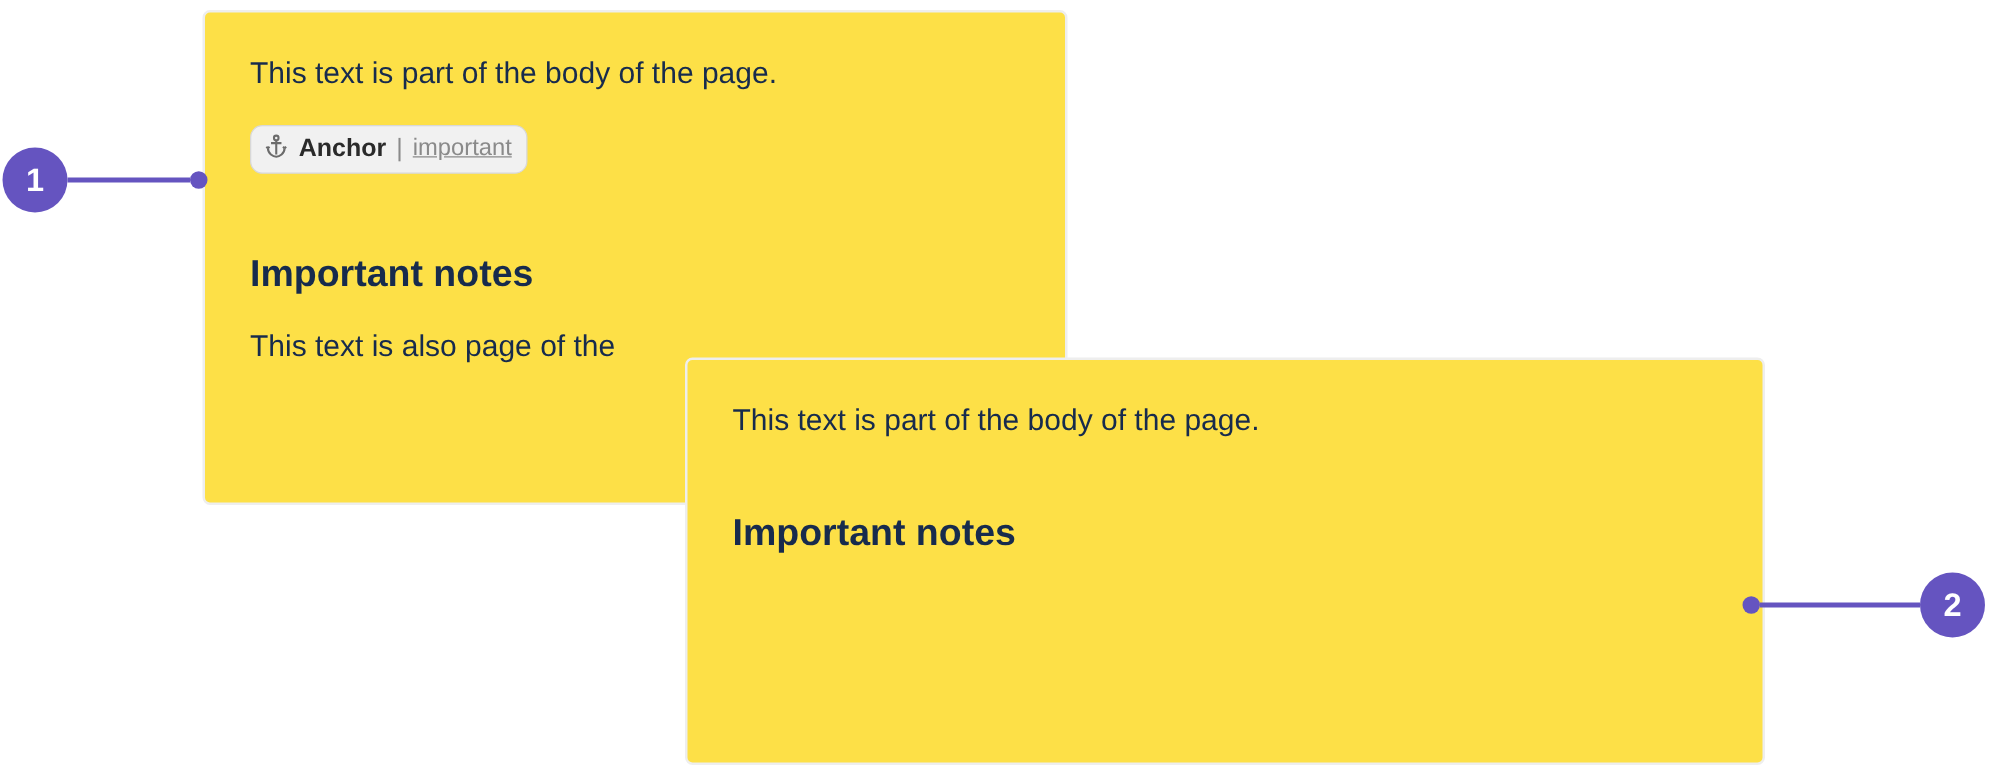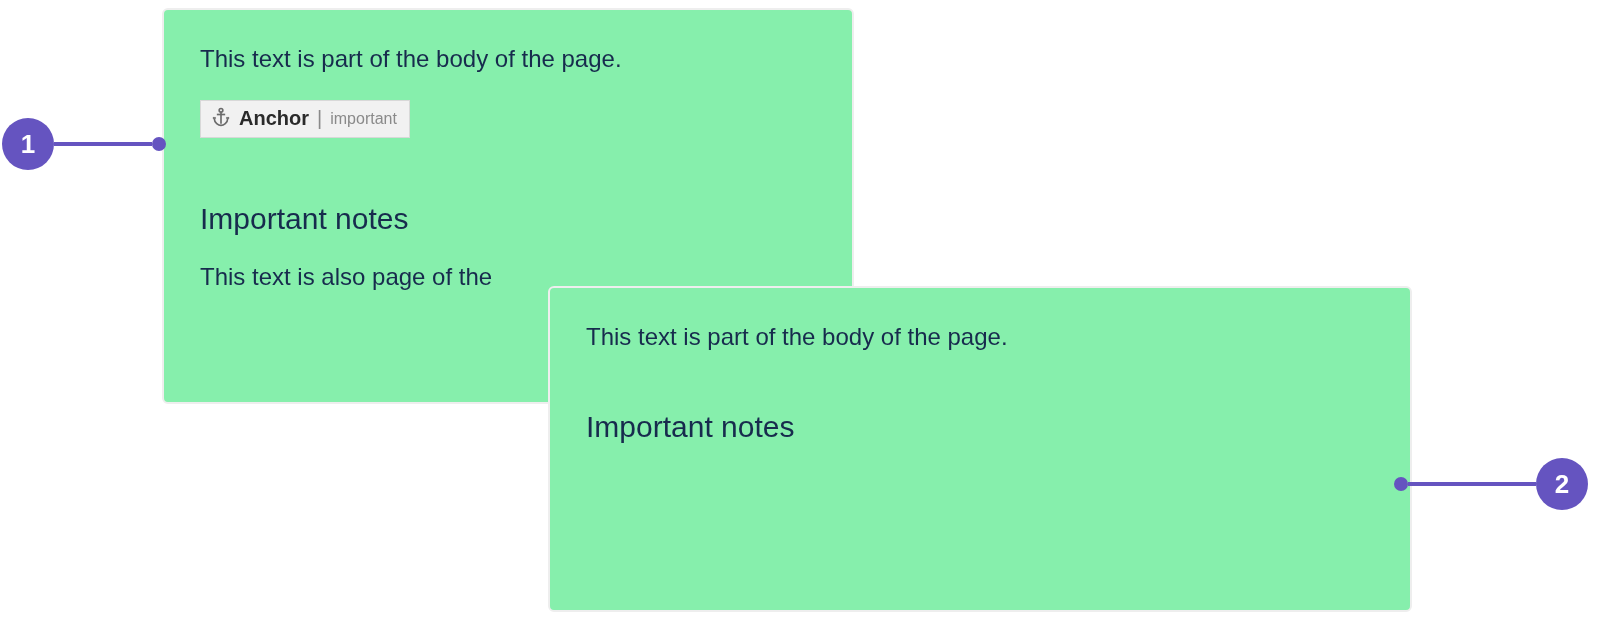--- a/index.html
+++ b/index.html
@@ -9,21 +9,21 @@
     }
     body {
       font-family: -apple-system, BlinkMacSystemFont, "Segoe UI", Helvetica, Arial, sans-serif;
       background: #ffffff;
       width: 1598px;
       height: 622px;
       position: relative;
     }
     .panel {
       position: absolute;
-      background: #86efac;
+      background: #fde047;
       border: 2px solid #eeeeee;
       border-radius: 6px;
       padding: 32px 36px 36px 36px;
     }
     .panel-1 {
       left: 162px;
       top: 8px;
       width: 692px;
       height: 396px;
     }
@@ -34,34 +34,34 @@
       height: 326px;
     }
     .body-text {
       font-size: 24px;
       color: #172b4d;
       line-height: 1.4;
       margin-bottom: 24px;
     }
     .heading {
       font-size: 30px;
-      font-weight: 400;
+      font-weight: 700;
       color: #172b4d;
       margin-top: 56px;
       margin-bottom: 24px;
     }
     .heading-p2 {
       margin-top: 56px;
     }
     .anchor-macro {
       display: inline-flex;
       align-items: center;
       background: #f1f1f1;
       border: 1px solid #d8d8d8;
-      border-radius: 0;
+      border-radius: 10px;
       padding: 6px 12px 6px 10px;
       gap: 8px;
       margin-bottom: 8px;
       text-align: center;
     }
     .anchor-icon-svg {
       width: 20px;
       height: 20px;
       fill: #6b6b6b;
       stroke: #6b6b6b;
@@ -69,22 +69,23 @@
     .anchor-label {
       font-size: 20px;
       font-weight: 600;
       color: #2a2a2a;
     }
     .anchor-sep {
       font-size: 20px;
       color: #8a8a8a;
     }
     .anchor-name {
-      font-size: 16px;
+      font-size: 19px;
       color: #8a8a8a;
+      text-decoration: underline;
     }
     .callout {
       position: absolute;
       display: flex;
       align-items: center;
     }
     .callout-circle {
       width: 52px;
       height: 52px;
       border-radius: 50%;

